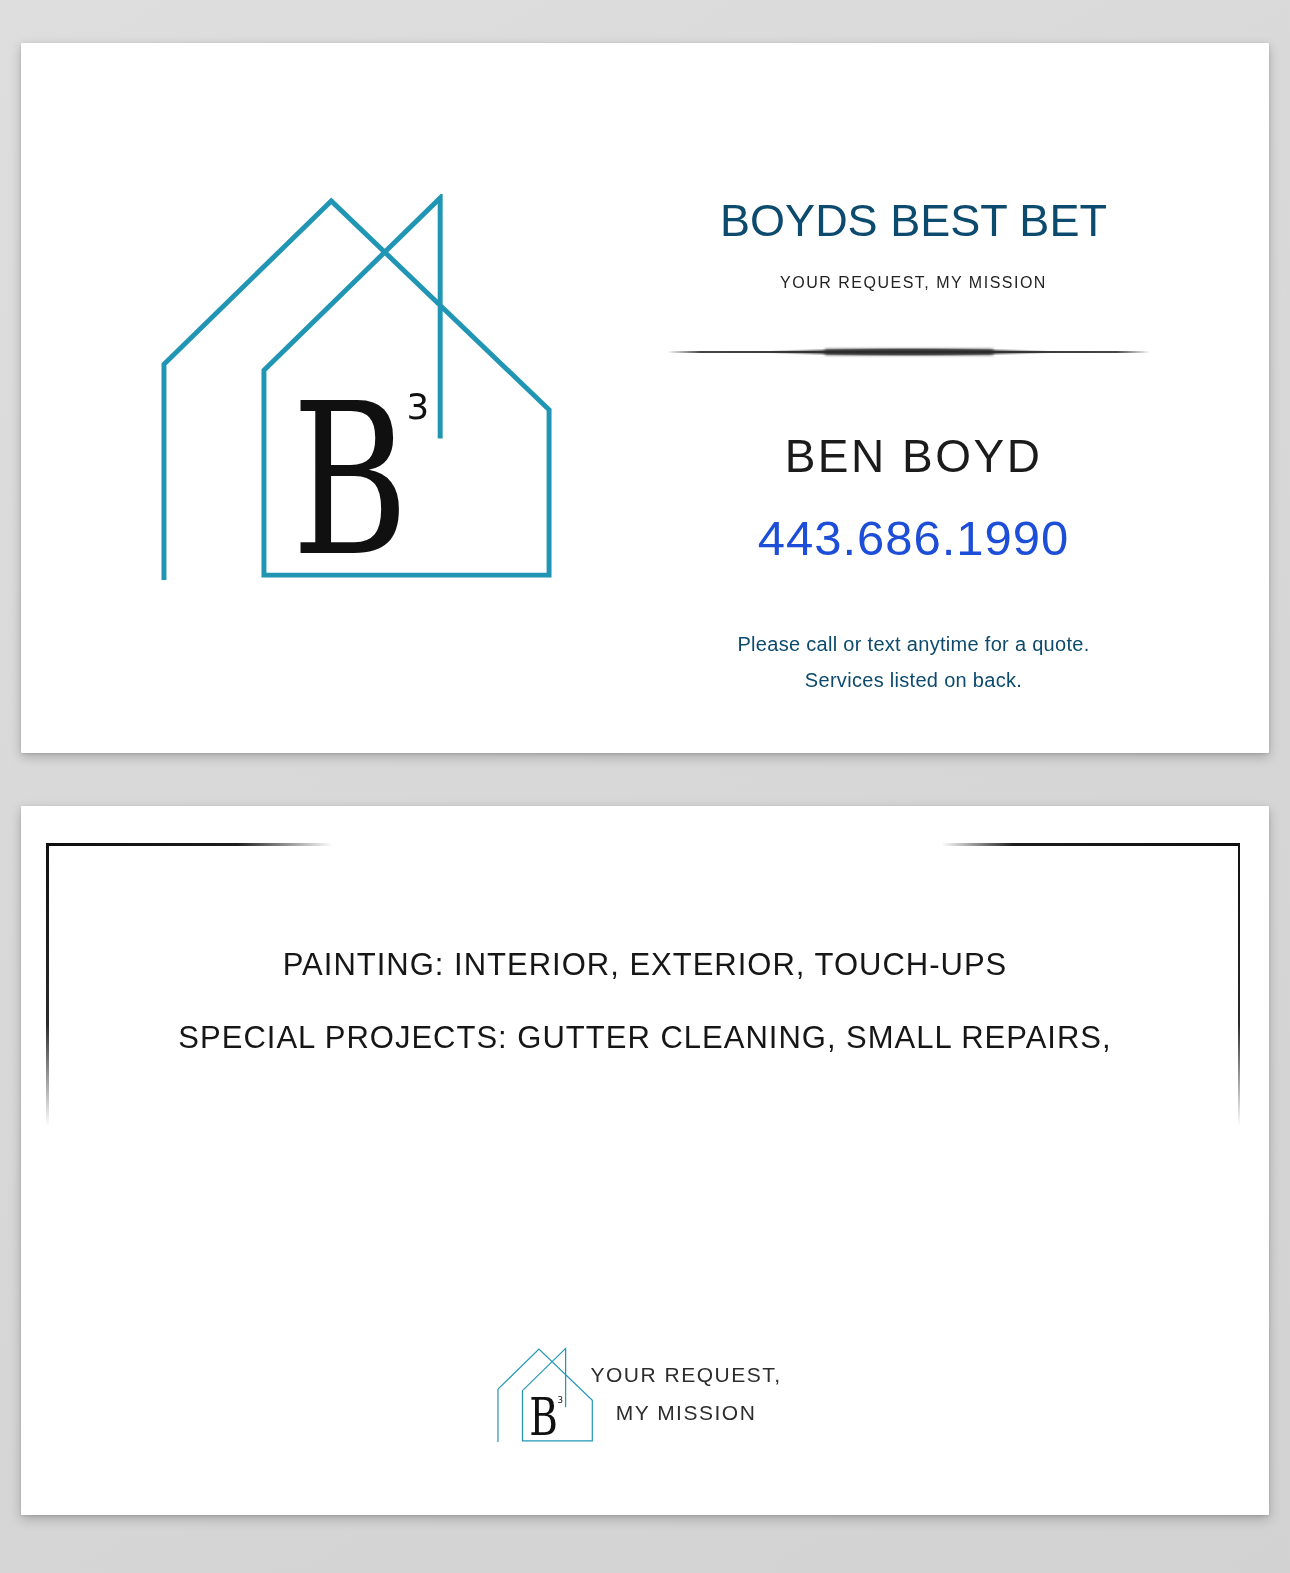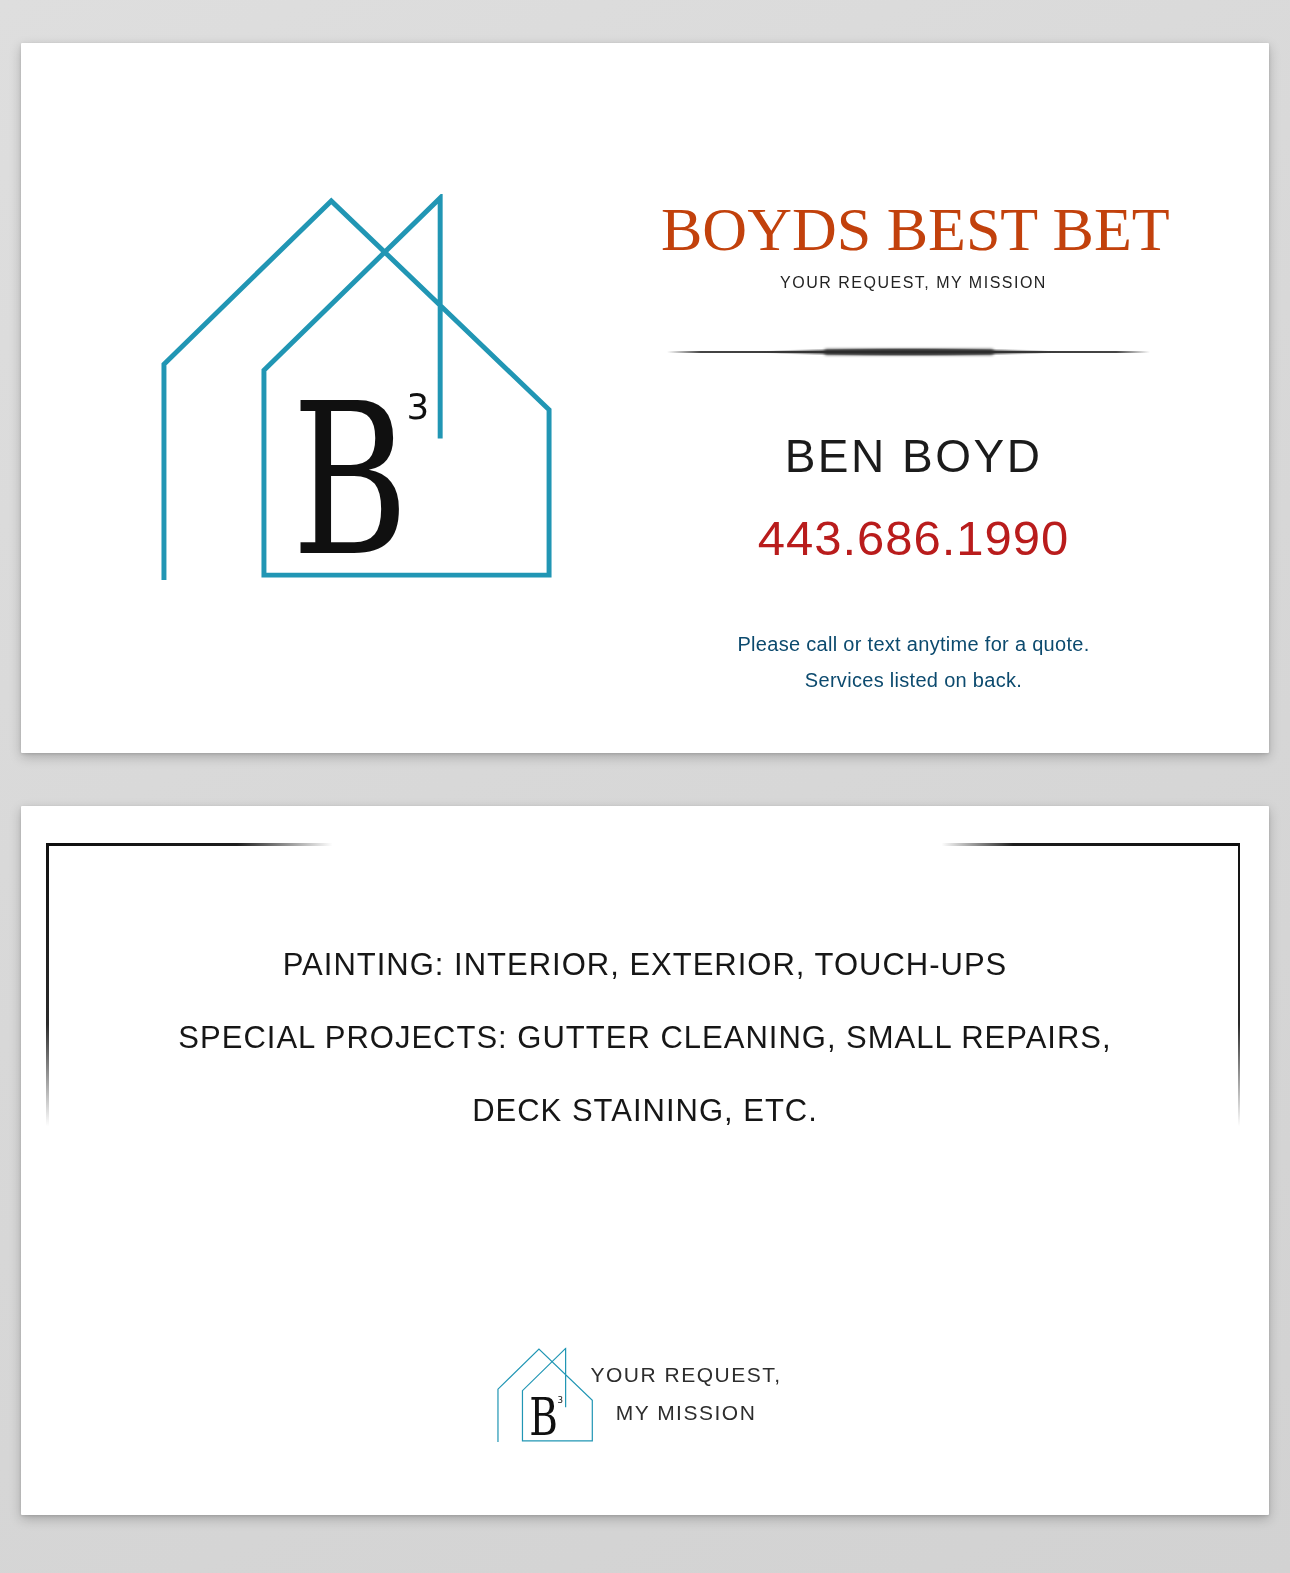--- a/index.html
+++ b/index.html
@@ -16,22 +16,22 @@
     border-radius:1px;
   }
   #front-card{top:43px;height:710px;}
   #back-card{top:806px;height:709px;}
 
   
   .logo-large{position:absolute;left:139px;top:149px;width:396px;height:392px;}
   .front-right{position:absolute;left:640px;top:0;width:505px;text-align:center;}
   .front-title{
     position:absolute;top:155px;width:100%;
-    font-family:Liberation Serif, serif;
-    font-size:62px;font-weight:500;letter-spacing:0px;color:#c2410c;white-space:nowrap;line-height:1;
+    font-family:Liberation Sans, sans-serif;
+    font-size:45px;font-weight:500;letter-spacing:0px;color:#0c4a6e;white-space:nowrap;line-height:1;
   }
   .front-tagline{
     position:absolute;top:230px;width:100%;
     font-size:16px;letter-spacing:1.5px;color:#232323;white-space:nowrap;line-height:1.3;
   }
   .divider{position:absolute;left:646px;top:304px;width:483px;height:10px;}
   .divider-line{
     position:absolute;left:0;right:0;top:4px;height:2px;
     background:linear-gradient(to right,rgba(50,50,50,0),#454545 7%,#333 40%,#333 60%,#454545 93%,rgba(50,50,50,0));
   }
@@ -44,21 +44,21 @@
   .divider-smudge{
     position:absolute;left:50%;top:2px;transform:translateX(-50%);
     width:170px;height:6px;border-radius:3px;background:#2c2c2c;filter:blur(1.8px);opacity:.85;
   }
   .front-name{
     position:absolute;top:390px;width:100%;
     font-size:46px;letter-spacing:2.5px;color:#1b1b1b;white-space:nowrap;line-height:1;
   }
   .front-phone{
     position:absolute;top:471px;width:100%;
-    font-size:49px;letter-spacing:1px;color:#b91c1c;white-space:nowrap;line-height:1;
+    font-size:49px;letter-spacing:1px;color:#1d4ed8;white-space:nowrap;line-height:1;
   }
   .front-note1,.front-note2{
     position:absolute;width:100%;font-size:20px;letter-spacing:0.3px;color:#0c4a6e;white-space:nowrap;line-height:1.2;
   }
   .front-note1{top:589px;}
   .front-note2{top:625px;}
 
   
   .frame{position:absolute;left:25px;top:37px;width:1194px;height:292px;}
   .frame-top{
@@ -119,21 +119,20 @@
 <section class="card" id="back-card">
   <div class="frame">
     <div class="frame-top"></div>
     <div class="frame-left"></div>
     <div class="frame-right"></div>
   </div>
 
   <div class="services">
     <div>PAINTING: INTERIOR, EXTERIOR, TOUCH-UPS</div>
     <div>SPECIAL PROJECTS: GUTTER CLEANING, SMALL REPAIRS,</div>
-    <div>DECK STAINING, ETC.</div>
   </div>
 
   <svg class="logo-small" viewBox="0 0 400 392">
     <use href="#b3-house-logo"></use>
   </svg>
 
   <div class="back-tagline">
     <div>YOUR REQUEST,</div>
     <div>MY MISSION</div>
   </div>

